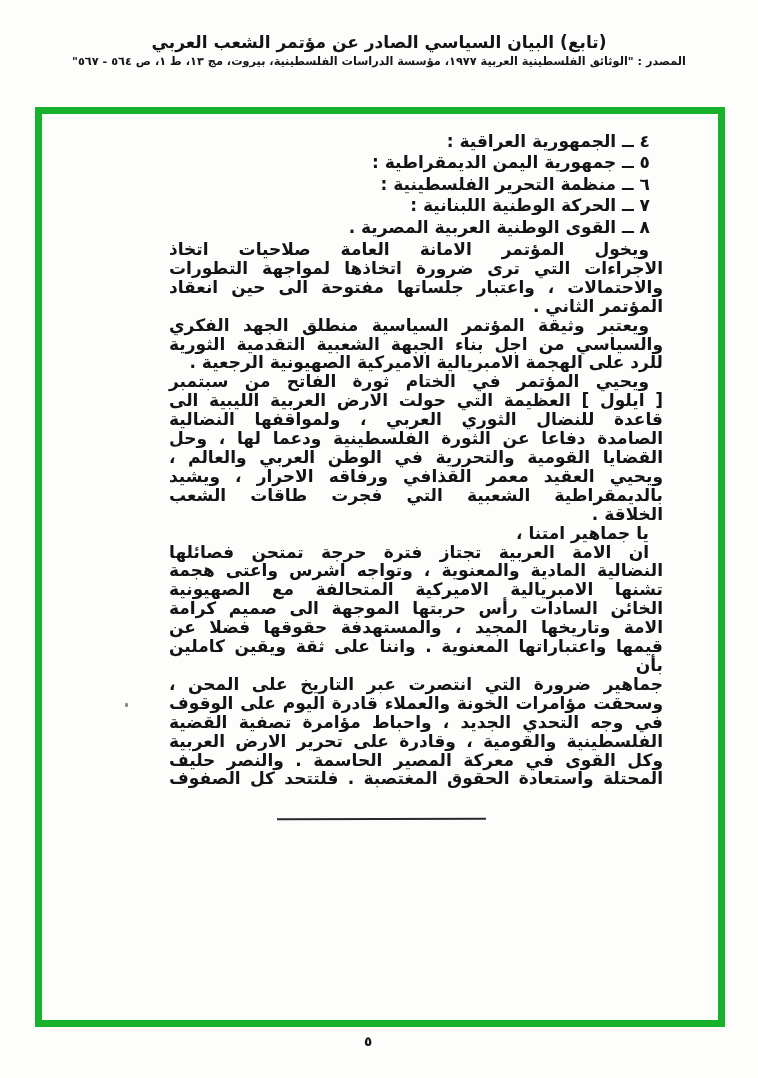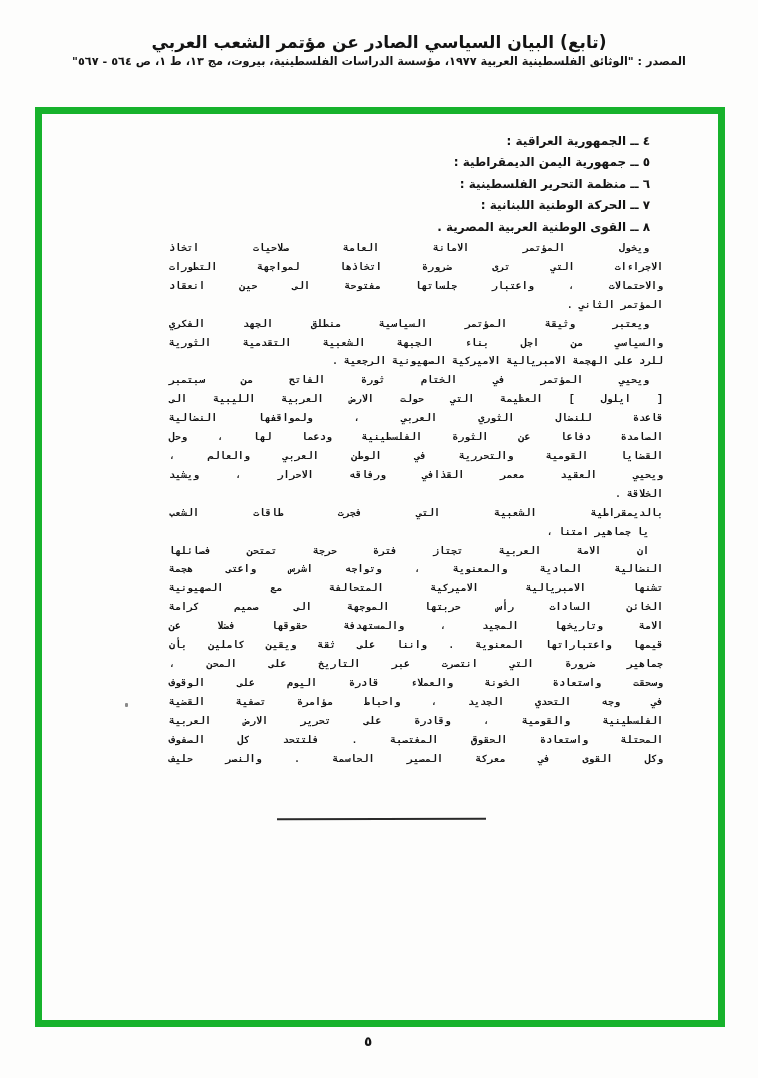--- a/index.html
+++ b/index.html
@@ -31,33 +31,32 @@
     border:7px solid #17b22c;
     background:transparent;
   }
   .text-col{
     position:absolute;
     top:17px;right:55px;
     width:494px;
   }
   .list-block{margin:0 0 2px 0;}
   .list-line{
-    font-size:12px;font-weight:bold;
+    font-size:17px;font-weight:bold;
     line-height:21.4px;
     text-align:right;
     padding-right:13px;
     white-space:nowrap;
   }
   .para-block{}
   .para-line{
-    font-size:10px;font-weight:bold;
+    font-size:17px;font-weight:bold;
     line-height:18.9px;
     text-align:justify;
     text-align-last:justify;
-    font-family:Liberation Mono, monospace;
   }
   .para-line.first{padding-right:14px;}
   .para-line.last{text-align-last:right;}
   .end-divider{
     position:absolute;
     left:277px;top:818px;
     width:209px;height:2px;
     background:#2a2a2a;
     transform:rotate(-0.2deg);
   }
@@ -99,35 +98,35 @@
           <div class="para-line last">المؤتمر الثاني .</div>
           <div class="para-line first">ويعتبر وثيقة المؤتمر السياسية منطلق الجهد الفكري</div>
           <div class="para-line">والسياسي من اجل بناء الجبهة الشعبية التقدمية الثورية</div>
           <div class="para-line last">للرد على الهجمة الامبريالية الاميركية الصهيونية الرجعية .</div>
           <div class="para-line first">ويحيي المؤتمر في الختام ثورة الفاتح من سبتمبر</div>
           <div class="para-line">[ ايلول ] العظيمة التي حولت الارض العربية الليبية الى</div>
           <div class="para-line">قاعدة للنضال الثوري العربي ، ولمواقفها النضالية</div>
           <div class="para-line">الصامدة دفاعا عن الثورة الفلسطينية ودعما لها ، وحل</div>
           <div class="para-line">القضايا القومية والتحررية في الوطن العربي والعالم ،</div>
           <div class="para-line">ويحيي العقيد معمر القذافي ورفاقه الاحرار ، ويشيد</div>
+          <div class="para-line">بالديمقراطية الشعبية التي فجرت طاقات الشعب</div>
           <div class="para-line last">الخلاقة .</div>
-          <div class="para-line">بالديمقراطية الشعبية التي فجرت طاقات الشعب</div>
           <div class="para-line first last">يا جماهير امتنا ،</div>
           <div class="para-line first">ان الامة العربية تجتاز فترة حرجة تمتحن فصائلها</div>
           <div class="para-line">النضالية المادية والمعنوية ، وتواجه اشرس واعتى هجمة</div>
           <div class="para-line">تشنها الامبريالية الاميركية المتحالفة مع الصهيونية</div>
           <div class="para-line">الخائن السادات رأس حربتها الموجهة الى صميم كرامة</div>
           <div class="para-line">الامة وتاريخها المجيد ، والمستهدفة حقوقها فضلا عن</div>
           <div class="para-line">قيمها واعتباراتها المعنوية . واننا على ثقة ويقين كاملين بأن</div>
           <div class="para-line">جماهير ضرورة التي انتصرت عبر التاريخ على المحن ،</div>
-          <div class="para-line">وسحقت واستعادة الخونة والعملاء قادرة اليوم على الوقوف</div>
+          <div class="para-line">وسحقت مؤامرات الخونة والعملاء قادرة اليوم على الوقوف</div>
           <div class="para-line">في وجه التحدي الجديد ، واحباط مؤامرة تصفية القضية</div>
           <div class="para-line">الفلسطينية والقومية ، وقادرة على تحرير الارض العربية</div>
+          <div class="para-line">وكل القوى في معركة المصير الحاسمة . والنصر حليف</div>
           <div class="para-line">المحتلة واستعادة الحقوق المغتصبة . فلتتحد كل الصفوف</div>
-          <div class="para-line">وكل القوى في معركة المصير الحاسمة . والنصر حليف</div>
         </div>
     </div>
   </div>
 
   <div class="end-divider"></div>
   <div class="scan-speck"></div>
 
   <div class="page-number">٥</div>
 
 </div>

